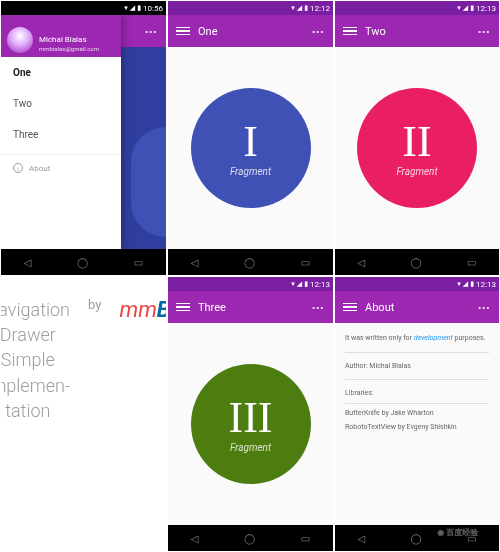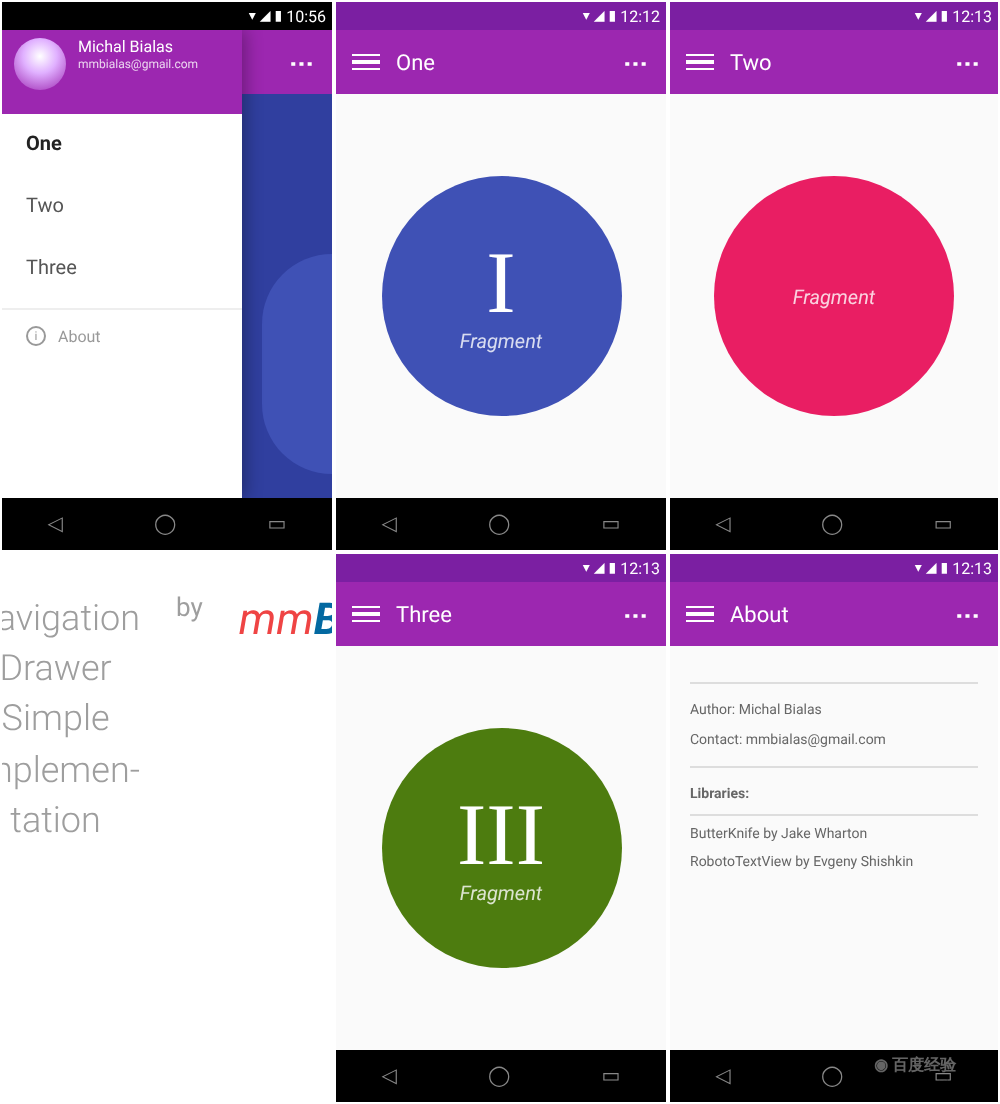--- a/index.html
+++ b/index.html
@@ -17,21 +17,21 @@
     .app-bar .title { flex: 1; font-weight: 400; }
     .app-bar .dots { font-size: 12px; letter-spacing: -2px; writing-mode: vertical-lr; font-weight: bold; }
     
     .nav-bar { position: absolute; bottom: 0; left: 0; right: 0; height: 26px; background: #000; display: flex; justify-content: space-around; align-items: center; }
     .nav-btn { color: #888; font-size: 10px; }
     
     
     .drawer-bg { position: absolute; top: 46px; left: 0; right: 0; bottom: 26px; background: #303f9f; }
     .drawer-peek { position: absolute; right: 0; top: 80px; width: 35px; height: 110px; background: #3f51b5; border-radius: 55px 0 0 55px; }
     .drawer { position: absolute; top: 14px; left: 0; width: 120px; bottom: 26px; background: #fff; box-shadow: 2px 0 8px rgba(0,0,0,0.3); z-index: 10; }
-    .drawer-header { height: 42px; background: #9c27b0; display: flex; align-items: flex-start; padding: 4px 6px; gap: 6px; }
+    .drawer-header { height: 42px; background: #9c27b0; display: flex; align-items: flex-end; padding: 4px 6px; gap: 6px; }
     .avatar { width: 26px; height: 26px; border-radius: 50%; background: radial-gradient(circle at 50% 35%, #fff 0%, #e0b0ff 40%, #9c27b0 100%); }
     .user-info { color: #fff; font-size: 8px; line-height: 1.3; }
     .user-email { font-size: 6px; opacity: 0.8; }
     .drawer-item { padding: 10px 12px; font-size: 10px; color: #555; }
     .drawer-item.active { font-weight: bold; color: #222; }
     .drawer-about { padding: 8px 12px; font-size: 8px; color: #999; display: flex; align-items: center; gap: 6px; border-top: 1px solid #eee; margin-top: 4px; }
     .about-icon { width: 10px; height: 10px; border: 1px solid #999; border-radius: 50%; display: flex; align-items: center; justify-content: center; font-size: 6px; }
     
     
     .frag-body { position: absolute; top: 46px; left: 0; right: 0; bottom: 26px; display: flex; align-items: center; justify-content: center; background: #fafafa; }
@@ -48,21 +48,21 @@
     .info-by { font-size: 13px; margin-bottom: 13px; }
     .info-logo { font-size: 22px; font-style: italic; font-family: serif; }
     .info-logo .mm { color: #ef4444; text-transform: lowercase; }
     .info-logo .bs { color: #0369a1; font-weight: bold; }
     
     
     .about-body { position: absolute; top: 46px; left: 0; right: 0; bottom: 26px; background: #fafafa; padding: 10px 10px; font-size: 7px; color: #666; line-height: 1.5; }
     .about-body .hl { color: #2196f3; font-style: italic; }
     .about-body hr { margin: 8px 0; border: none; border-top: 1px solid #ddd; }
     .about-body p { margin-bottom: 4px; }
-    .lib-head { font-weight: 700; margin-top: 6px; }
+    .lib-head { font-weight: 400; margin-top: 6px; }
     
     .watermark { position: absolute; bottom: 6px; right: 6px; font-size: 7px; color: rgba(0,0,0,0.2); z-index: 50; }
     .watermark-logo { font-size: 8px; color: rgba(200,200,200,0.5); font-weight: bold; }
   </style>
 </head>
 <body>
 
 <div class="grid">
 
   <div class="cell">
@@ -142,20 +142,21 @@
       <div class="burger">
           <span></span>
           <span></span>
           <span></span>
         </div>
       <span class="title">Two</span>
       <span class="dots">⋮</span>
     </div>
     <div class="frag-body">
       <div class="circle pink">
+        <div class="roman">II</div>
         <div class="frag-label">Fragment</div>
       </div>
     </div>
     <div class="nav-bar">
       <span class="nav-btn">◁</span>
       <span class="nav-btn">◯</span>
       <span class="nav-btn">▭</span>
     </div>
   </div>
 
@@ -208,23 +209,25 @@
     <div class="app-bar">
       <div class="burger">
           <span></span>
           <span></span>
           <span></span>
         </div>
       <span class="title">About</span>
       <span class="dots">⋮</span>
     </div>
     <div class="about-body">
+      <p>
+        <span>It was written only for </span><span class="hl">development</span><span> purposes.</span>
+      </p>
       <hr>
       <p>Author: Michal Bialas</p>
-      <p>Contact: mmbialas@gmail.com</p>
       <hr>
       <p class="lib-head">Libraries:</p>
       <hr style="margin:4px 0;">
       <p>ButterKnife by Jake Wharton</p>
       <p>RobotoTextView by Evgeny Shishkin</p>
     </div>
     <div class="nav-bar">
       <span class="nav-btn">◁</span>
       <span class="nav-btn">◯</span>
       <span class="nav-btn">▭</span>

